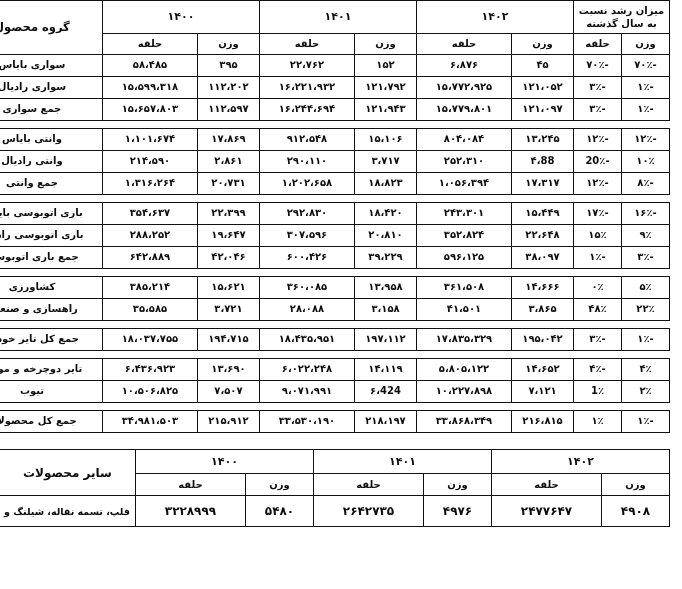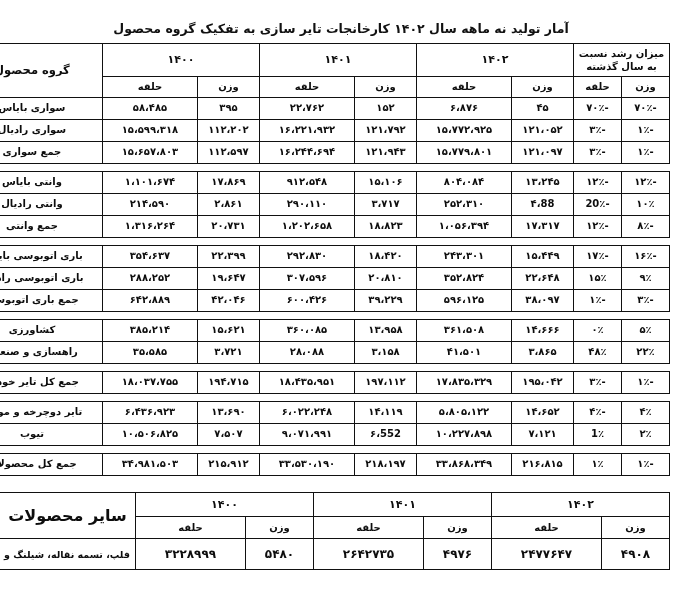--- a/index.html
+++ b/index.html
@@ -133,38 +133,37 @@
     font-size: 10px;
     font-weight: bold;
     padding: 0;
     height: 22px;
     background: #ffffff;
     color: #0d0d0d;
     white-space: nowrap;
   }
   table.subgrid th.sub-yearhead { height: 23px; font-size: 11px; }
   table.subgrid th.sub-subhead  { height: 21px; font-size: 10px; }
-  table.subgrid th.sub-namehead { height: 44px; font-size: 16px; }
+  table.subgrid th.sub-namehead { height: 44px; font-size: 12px; }
   table.subgrid td.sub-name     { font-size: 9.5px; padding: 0 5px; height: 30px; }
   table.subgrid td.sub-num      { height: 30px; font-size: 12px; }
 
   col.s-02w { width: 68px; }
   col.s-02h { width: 110px; }
   col.s-01w { width: 68px; }
   col.s-01h { width: 110px; }
   col.s-00w { width: 68px; }
   col.s-00h { width: 110px; }
   col.s-name { width: 136px; }
 </style>
 </head>
 <body>
 
 <div id="page-root">
 
-  <h1 class="report-title">آمار تولید نه ماهه سال ۱۴۰۲ کارخانجات تایر سازی به تفکیک گروه محصول</h1>
 
   <div class="main-table-wrap">
     <table class="grid">
       <colgroup>
         <col class="c-growth-w">
           <col class="c-growth-h">
         <col class="c-02w">
           <col class="c-02h">
         <col class="c-01w">
           <col class="c-01h">
@@ -348,21 +347,21 @@
             <td class="num">۶،۰۲۲،۲۴۸</td>
             <td class="num">۱۳،۶۹۰</td>
             <td class="num">۶،۴۳۶،۹۲۳</td>
             <td class="product">تایر دوچرخه و موتور</td>
           </tr>
           <tr class="data-row">
             <td class="pct">۲٪</td>
             <td class="pct">1٪</td>
             <td class="num">۷،۱۲۱</td>
             <td class="num">۱۰،۲۲۷،۸۹۸</td>
-            <td class="num">۶،552</td>
+            <td class="num">۶،424</td>
             <td class="num">۹،۰۷۱،۹۹۱</td>
             <td class="num">۷،۵۰۷</td>
             <td class="num">۱۰،۵۰۶،۸۲۵</td>
             <td class="product">تیوب</td>
           </tr>
           <tr class="gap">
             <td colspan="9"></td>
           </tr>
           <tr class="data-row">
             <td class="pct">-۱٪</td>

